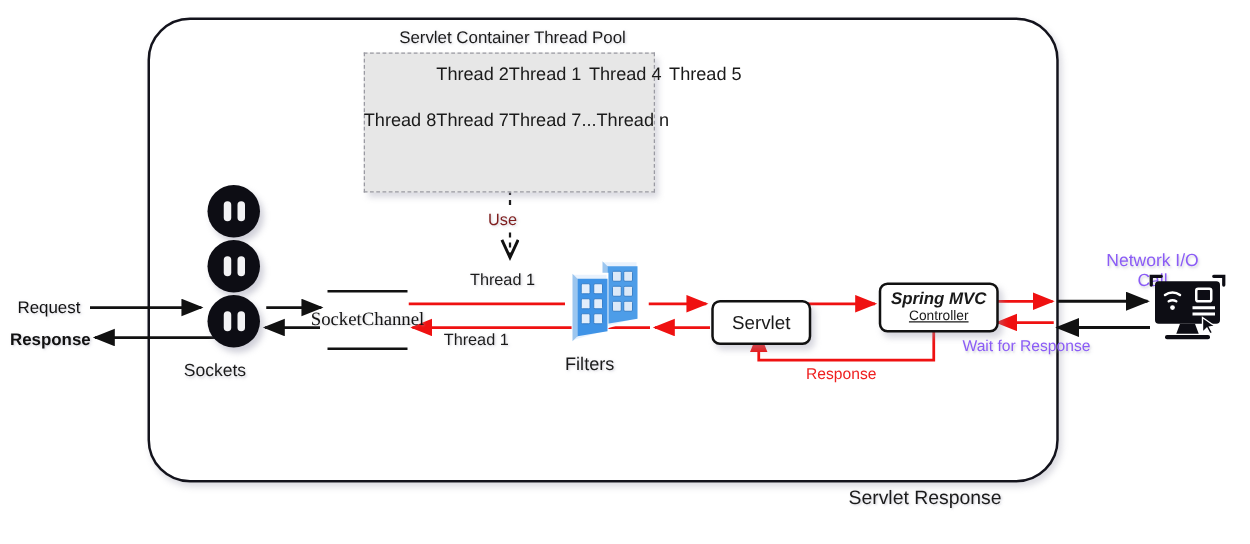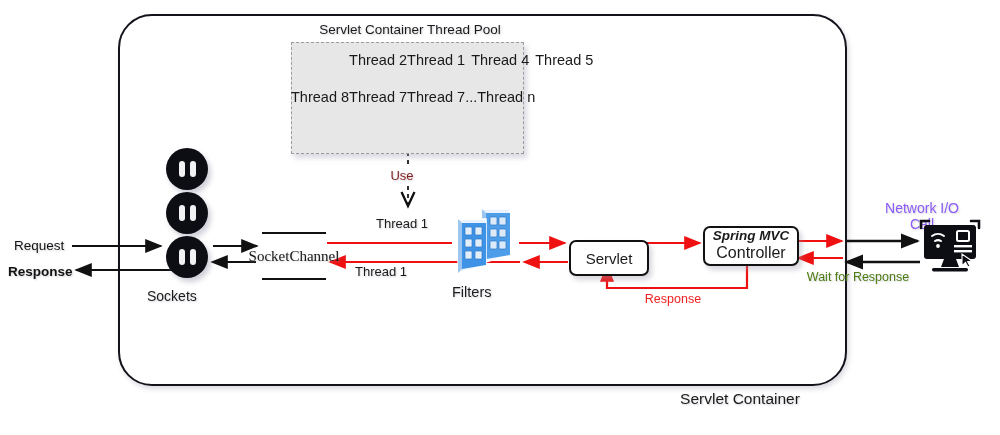--- a/index.html
+++ b/index.html
@@ -91,29 +91,29 @@
 
   
   .node-box{
     background:#fff; border:2px solid #111; border-radius:7px;
     box-shadow:3px 4px 5px rgba(150,150,170,.38);
     display:flex; flex-direction:column; align-items:center; justify-content:center;
   }
   #servlet-box{left:569px; top:228px; width:76px; height:32px; font-size:15px;margin-top:12px;}
   #springmvc-box{left:703px; top:226px; width:92px; height:36px;}
   #springmvc-title{font-size:13.5px; font-weight:bold; line-height:1.1;font-style:italic;}
-  #springmvc-sub{font-size:16px; line-height:1.15;}
+  #springmvc-sub{font-size:11px; line-height:1.15;text-decoration:underline;}
 
   #response-red-label{
     left:628px; top:292px; width:90px; text-align:center;
     font-size:12.5px; color:#ef2020;
   }
   #wait-label{
-    left:798px; top:270px; width:120px; text-align:center;
-    font-size:12.5px; color:#4d7c0f; text-shadow:1px 1px 2px rgba(170,170,185,.5);
+    left:770px; top:270px; width:120px; text-align:left;
+    font-size:12.5px; color:#8b5cf6; text-shadow:1px 1px 2px rgba(170,170,185,.5);
   }
   #network-io-label{
     left:872px; top:200px; width:100px; text-align:center;
     font-size:14px; line-height:1.15; color:#8b5cf6;
     text-shadow:1px 1px 2px rgba(170,170,185,.5);
   }
 
   
   #monitor-icon{left:914px; top:216px; width:72px; height:62px;}
 
@@ -268,15 +268,15 @@
     </g>
     <circle cx="24" cy="30" r="1.9" fill="#ffffff"></circle>
     <rect x="43" y="15" width="12" height="10" rx="1.5" fill="none" stroke="#ffffff" stroke-width="2"></rect>
     <rect x="40" y="29" width="18" height="2.4" fill="#ffffff"></rect>
     <rect x="40" y="34" width="18" height="2.4" fill="#ffffff"></rect>
     <path d="M30,43 L42,43 L45,51 L27,51 z" fill="#0d0d14"></path>
     <rect x="18" y="52" width="36" height="3.4" rx="1.6" fill="#0d0d14"></rect>
     <path d="M48,38 L48,50 L51.5,46.5 L54,51 L56,50 L53.6,45.6 L58,45 z" fill="#0d0d14" stroke="#ffffff" stroke-width="1.1"></path>
   </svg>
 
-  <div class="abs" id="servlet-container-label">Servlet Container</div>
+  <div class="abs" id="servlet-container-label">Servlet Response</div>
 
 </div>
 
 </body></html>

